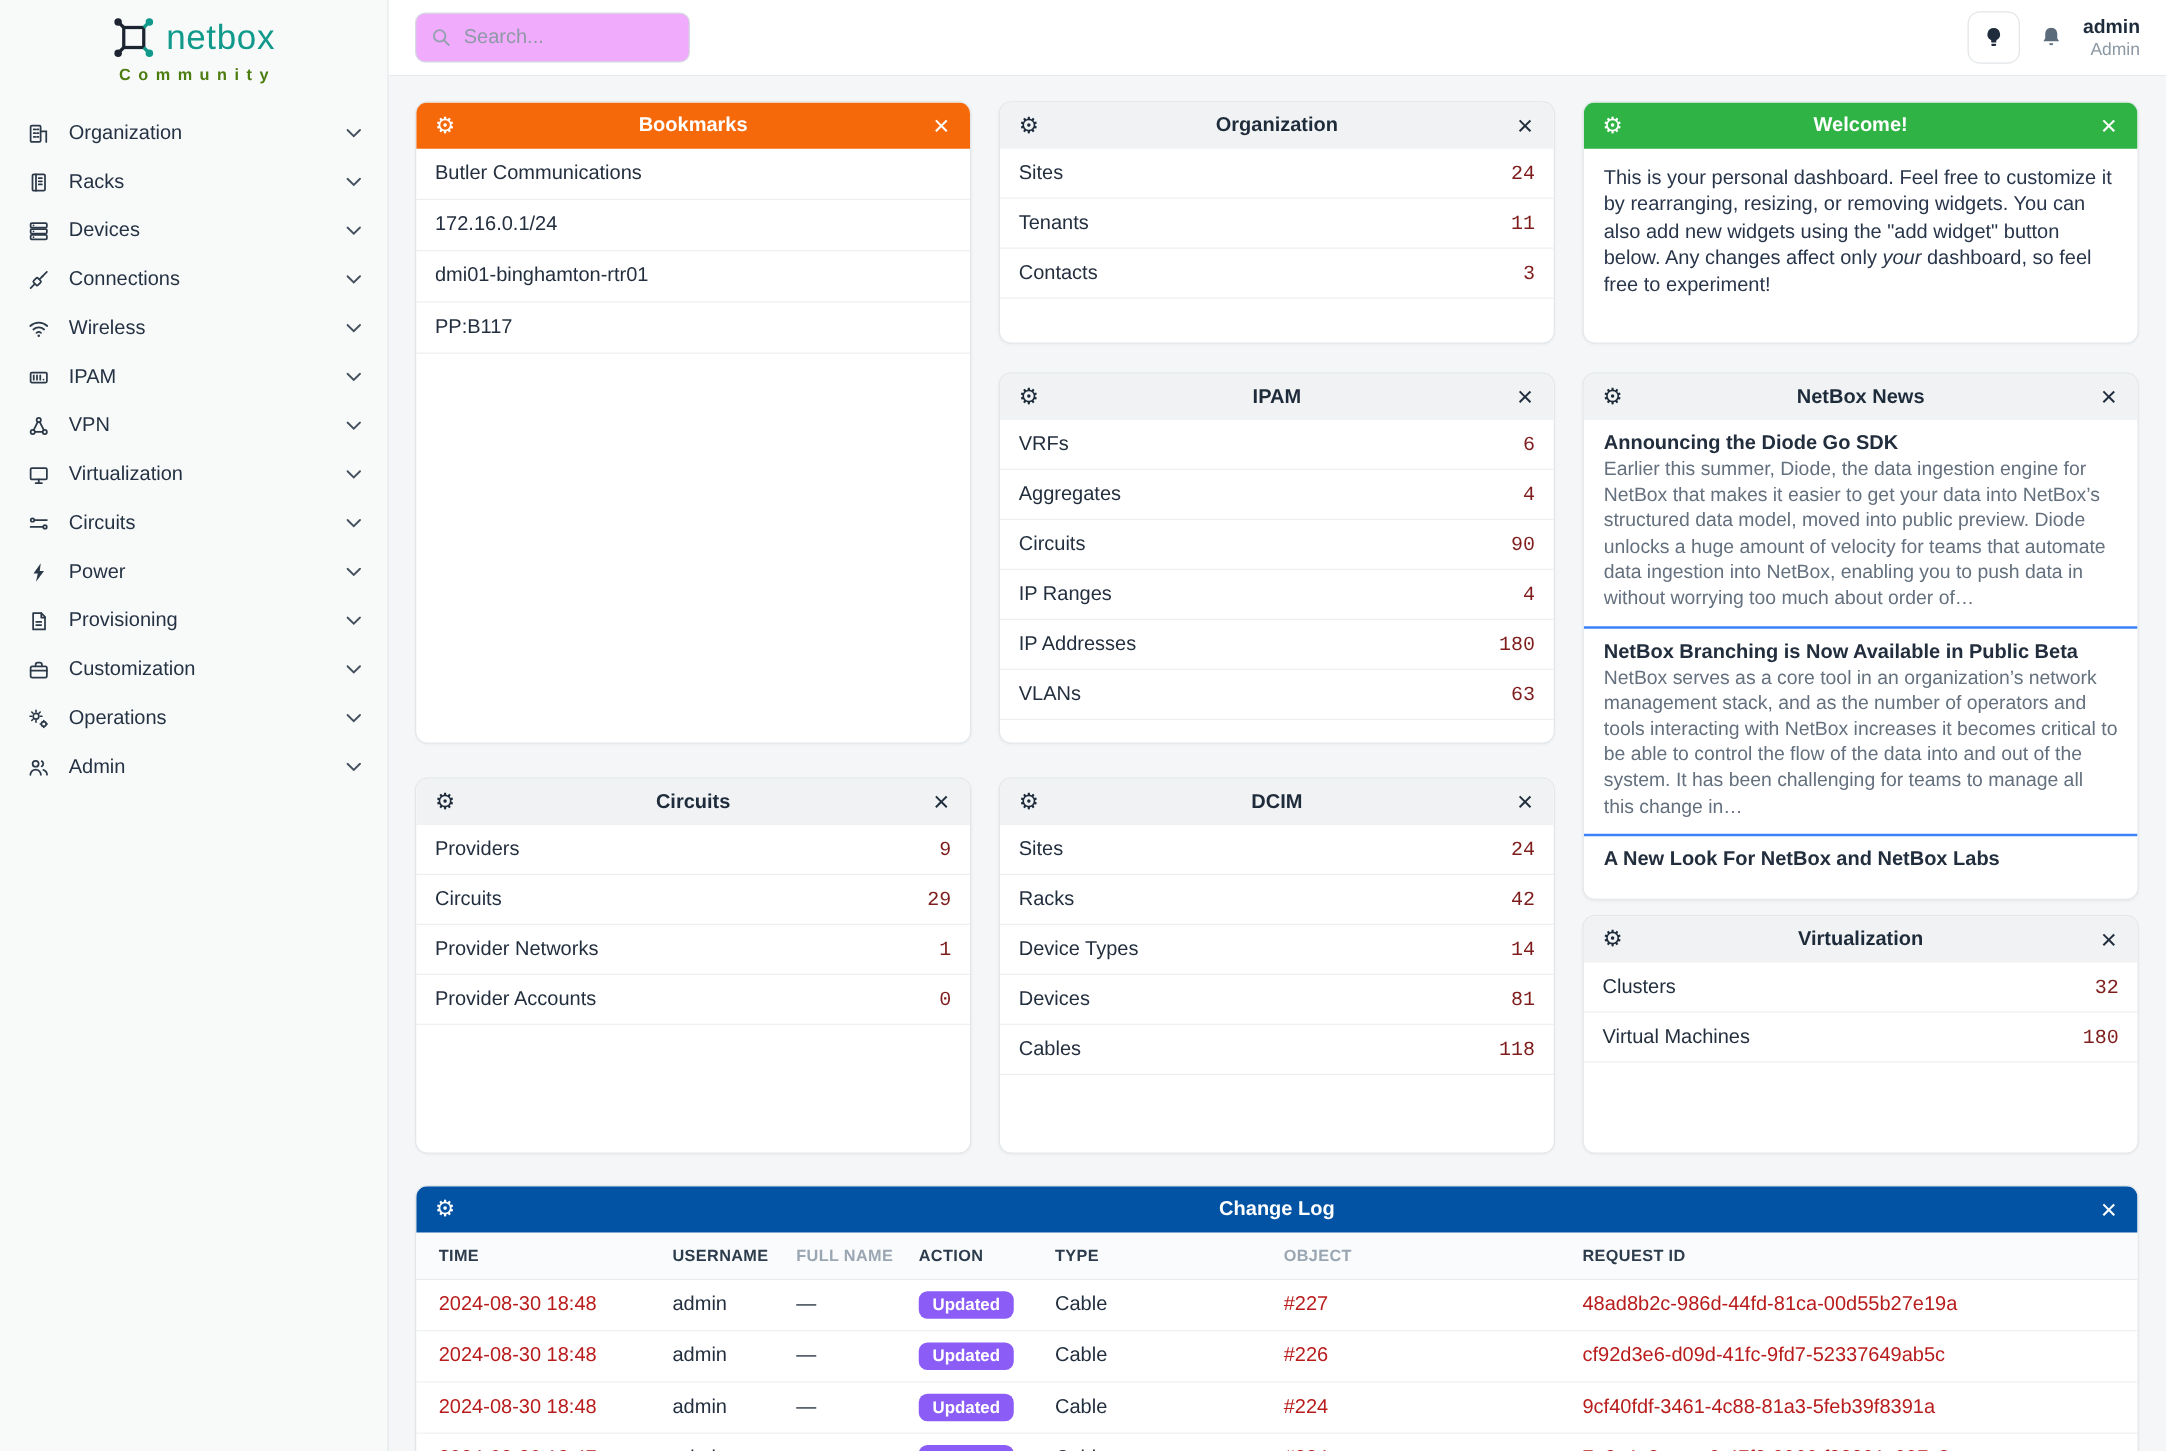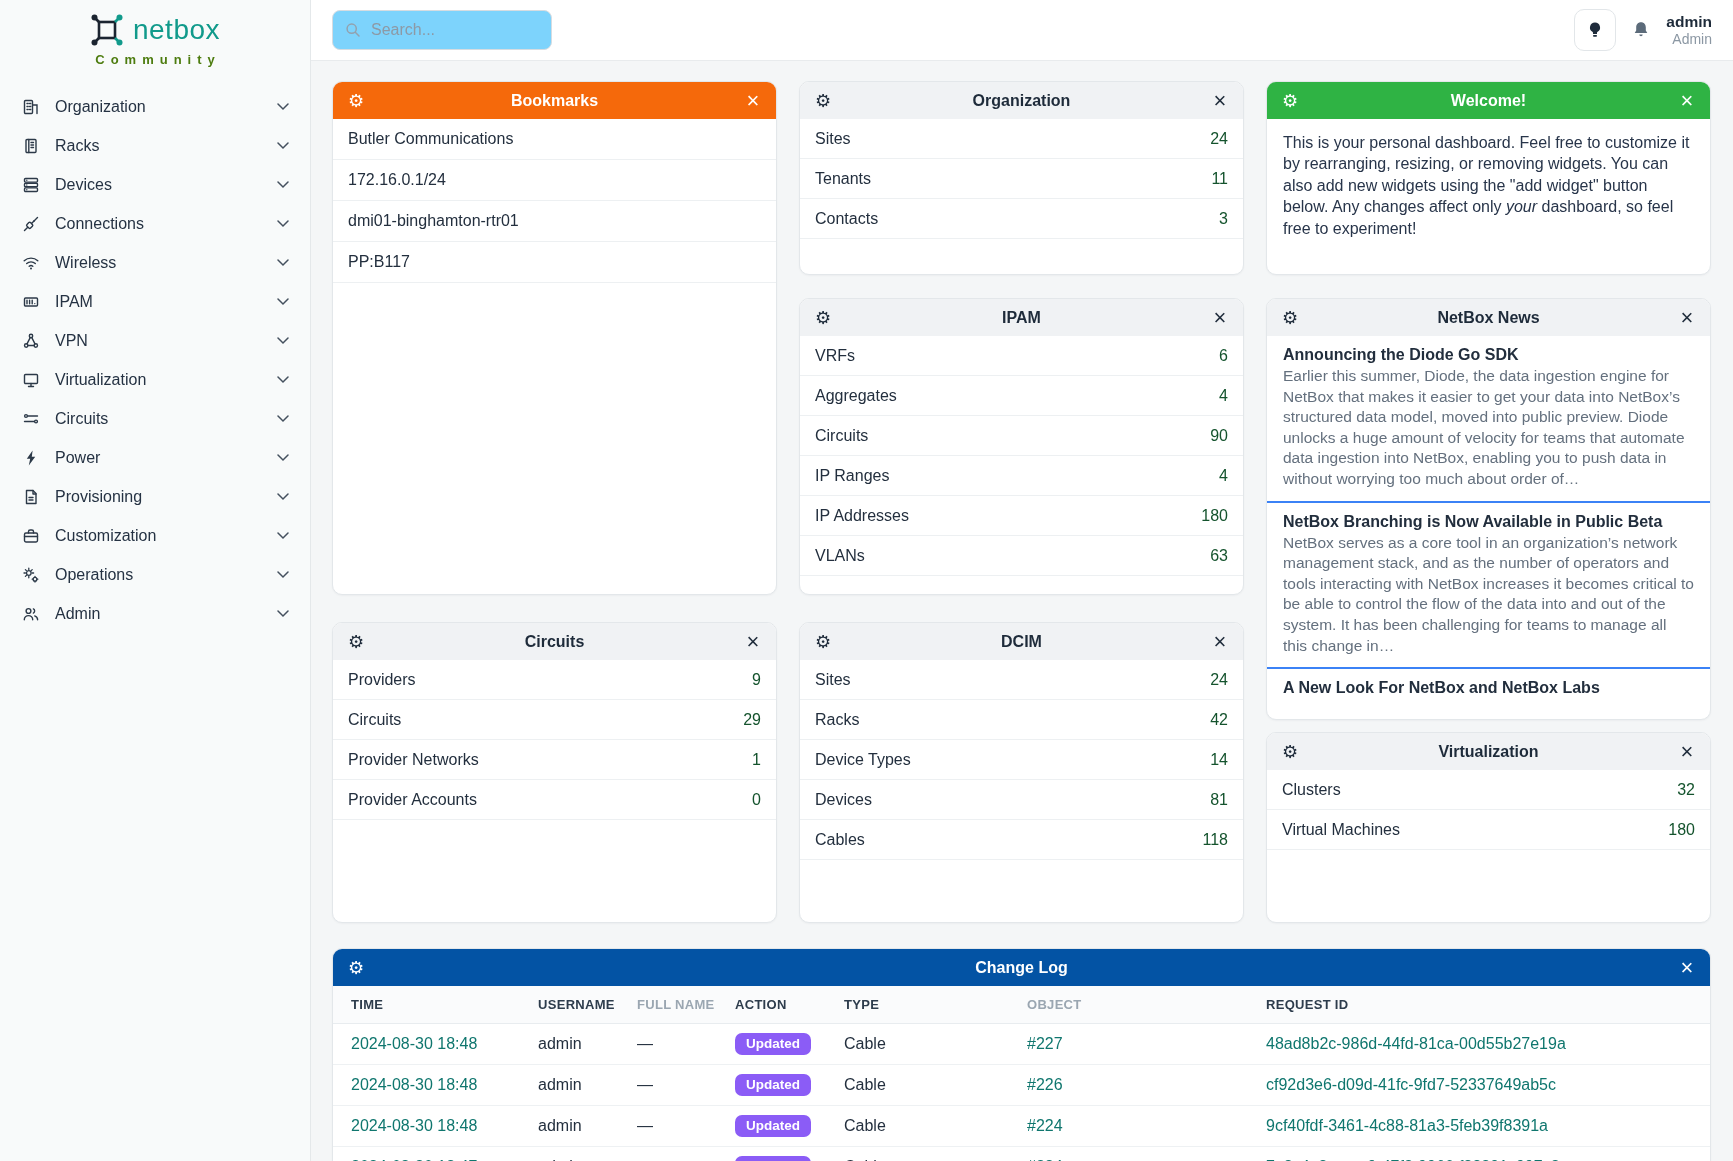--- a/index.html
+++ b/index.html
@@ -17,21 +17,21 @@
   .brand-name { font-size:28px; font-weight:normal; color:#119a8b; letter-spacing:.5px; }
   .brand-sub { margin-top:5px; font-size:13px; font-weight:bold; letter-spacing:6px; color:#4d7c0f; padding-left:6px; }
   .nav { margin-top:20px; }
   .nav-item { display:flex; align-items:center; height:39px; padding:0 21px; cursor:pointer; }
   .nav-icon { width:20px; display:flex; justify-content:center; margin-right:14px; color:#2c3948; }
   .nav-label { flex:1; font-size:16px; color:#253243; }
   .nav-chevron { display:flex; }
   
   .main { flex:1; display:flex; flex-direction:column; min-width:0; }
   .topbar { height:61px; flex-shrink:0; background:#fff; border-bottom:1px solid #e8ebed; display:flex; align-items:center; padding:0 21px; }
-  .search-box { width:220px; height:40px; background:#7dd3fc; border:1px solid #d6dce1; border-radius:8px; display:flex; align-items:center; padding:0 12px; gap:10px; }
+  .search-box { width:220px; height:40px; background:#f0abfc; border:1px solid #d6dce1; border-radius:8px; display:flex; align-items:center; padding:0 12px; gap:10px; }
   .search-box input { border:none; outline:none; width:100%; font-size:16px; color:#233041; font-family:inherit; background:transparent; }
   .search-box input::placeholder { color:#8d99a5; }
   .topbar-right { margin-left:auto; display:flex; align-items:center; gap:15px; }
   .bulb-btn { width:42px; height:42px; background:#fff; border:1px solid #e2e6e9; border-radius:10px; display:flex; align-items:center; justify-content:center; cursor:pointer; }
   .bell-btn { display:flex; cursor:pointer; }
   .user-info { text-align:right; line-height:1.25; cursor:pointer; }
   .user-name { font-weight:bold; font-size:15.5px; color:#1e2b3a; }
   .user-role { font-size:14px; color:#8b97a3; }
   
   .content { padding:20px 21px; overflow:hidden; }
@@ -41,35 +41,35 @@
   .card-header { height:37px; flex-shrink:0; display:flex; align-items:center; padding:0 12px; background:#f0f2f4; position:relative; color:#1e2b3a; }
   .card-header .card-title { position:absolute; left:0; right:0; text-align:center; font-weight:bold; font-size:16px; }
   .card-header.orange { background:#f5690b; color:#fff; }
   .card-header.green  { background:#2fb344; color:#fff; }
   .card-header.blue   { background:#0353a4; color:#fff; }
   .icon-btn { display:flex; align-items:center; justify-content:center; width:22px; height:24px; cursor:pointer; z-index:2; }
   .gear-glyph { font-size:18px; line-height:1; font-family:"DejaVu Sans",sans-serif; }
   .close-x { margin-left:auto; font-size:22px; line-height:20px; }
   .stat-row { display:flex; justify-content:space-between; align-items:center; height:40px; padding:0 15px; border-bottom:1px solid #edf0f2; font-size:16px; cursor:pointer; }
   .stat-label { color:#232f3e; }
-  .stat-value { color:#14532d; }
+  .stat-value { color:#7f1d1d;font-family:Liberation Mono, monospace; }
   .bm-row { display:flex; align-items:center; height:41px; padding:0 15px; border-bottom:1px solid #edf0f2; font-size:16px; color:#232f3e; cursor:pointer; }
   .welcome-body { padding:13px 16px; font-size:16px; line-height:1.34; color:#28354a; }
   .news-item { padding:10px 16px 11px; border-bottom:2px solid #3b82f6; }
   .news-item:last-child { border-bottom:none; }
   .news-title { font-weight:bold; font-size:16px; color:#222e3d; margin-bottom:2px; cursor:pointer; }
   .news-body { font-size:15.5px; line-height:1.33; color:#64707e; }
   
   .changelog { margin-top:25px; width:1379px; height:400px; }
   .cl-grid { display:grid; grid-template-columns:187px 99px 98px 109px 183px 239px 1fr; align-items:center; padding:4px 18px; }
   .cl-head { height:38px; background:#fafbfc; border-bottom:1px solid #e8ecef; font-size:13px; font-weight:bold; letter-spacing:.3px; color:#2d3c4c; }
   .cl-head .muted { color:#9aa6b1; }
   .cl-head .sortable { cursor:pointer; }
   .cl-row { height:41px; border-bottom:1px solid #eef1f3; font-size:16px; }
-  .teal { color:#0f766e; cursor:pointer; }
+  .teal { color:#b91c1c; cursor:pointer; }
   .badge-updated { display:inline-block; background:#8b5cf6; color:#fff; font-size:13.5px; font-weight:bold; padding:4px 11px; border-radius:7px; line-height:1.1; }
   svg { display:block; }
 </style>
 </head>
 <body>
 
 <aside class="sidebar">
   <div class="logo-area">
     <div class="brand-row">
       <span>

